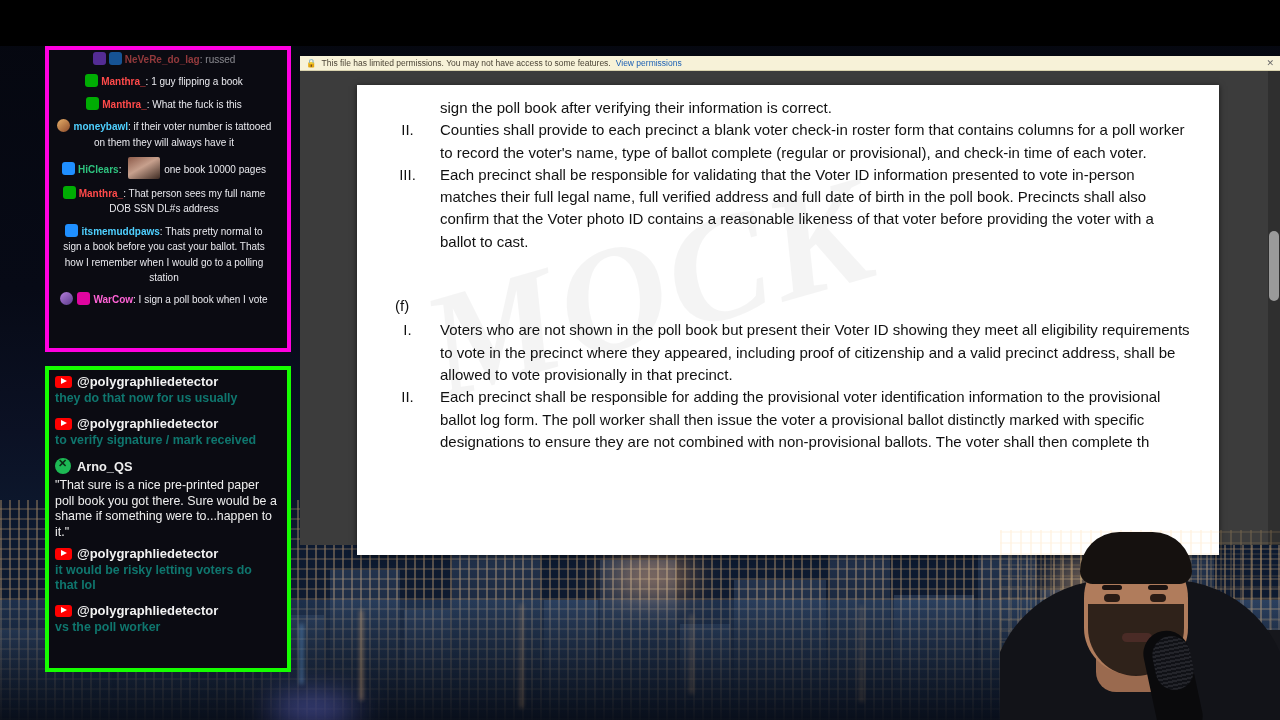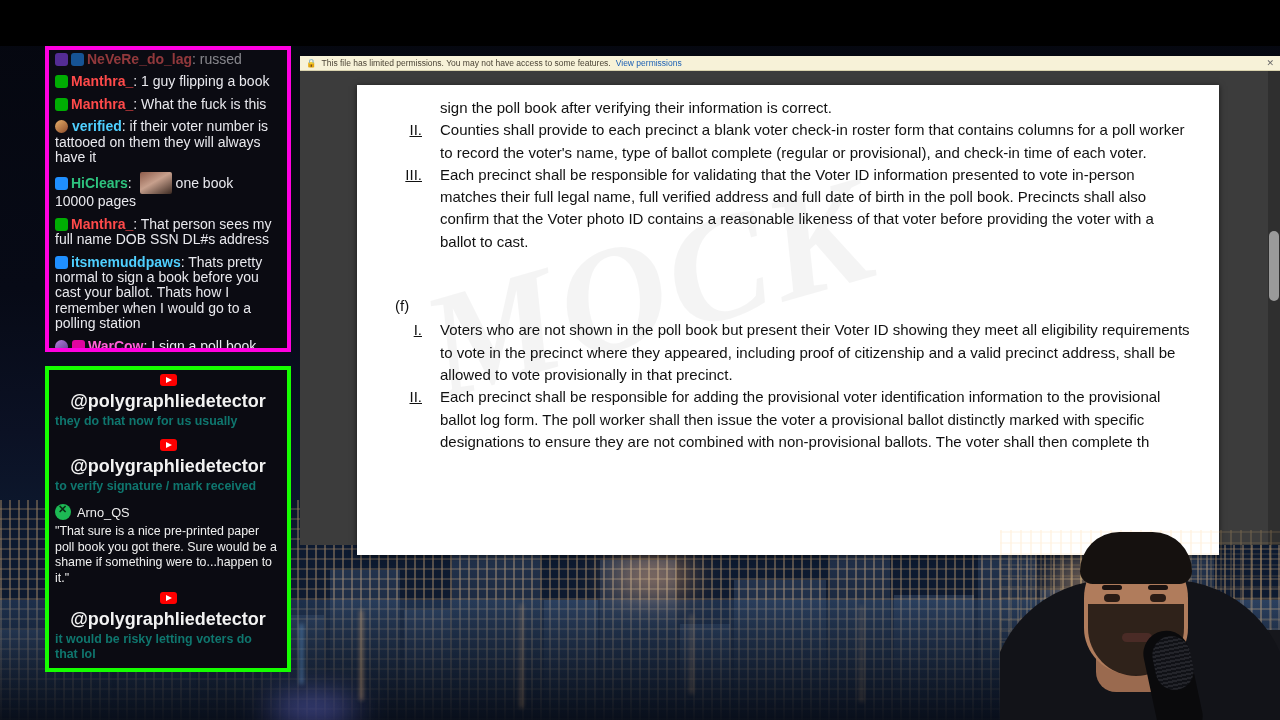--- a/index.html
+++ b/index.html
@@ -45,56 +45,56 @@
   #doc-scrollarea{position:relative;height:474px;background:#3c3c3c;}
   #page{position:absolute;left:57px;top:14px;width:862px;height:470px;background:#fff;
      box-shadow:0 1px 6px rgba(0,0,0,.6);overflow:hidden;}
   #watermark{position:absolute;left:80px;top:80px;width:700px;height:330px;
      color:rgba(0,0,0,.045);font-size:150px;font-weight:700;font-style:italic;
      transform:rotate(-16deg);letter-spacing:4px;pointer-events:none;
      font-family:"Liberation Serif", serif;}
   .doc-body{position:relative;padding:12px 28px 0 28px;color:#111;
      font-family:"Liberation Sans", sans-serif;font-size:15px;line-height:22.3px;margin-left:8px;}
   .item{display:flex;gap:0;margin-bottom:0;}
-  .item .num{width:47px;flex:0 0 47px;text-align:right;padding-right:18px;box-sizing:border-box;text-decoration:underline;}
+  .item .num{width:47px;flex:0 0 47px;text-align:center;padding-right:18px;box-sizing:border-box;}
   .item .txt{flex:1;}
   .sect{margin:20px 0 2px 0;display:flex;}
   .sect .lab{width:30px;flex:0 0 30px;padding-left:2px;}
   .hl{background:#a8d8f0;}
   .gap{height:22px;}
 
   
   #doc-scrollbar{position:absolute;right:0;top:0;width:12px;height:100%;background:#2f2f2f;}
   #doc-thumb{position:absolute;right:1px;top:160px;width:10px;height:70px;background:#9a9a9a;border-radius:5px;}
 
   
   .panel{position:absolute;box-sizing:border-box;overflow:hidden;}
   #chat-a{left:45px;top:46px;width:246px;height:306px;border:4px solid #ff00e0;background:#0b0b12;}
   #chat-a .inner{padding:2px 6px 0 6px;}
-  .msg{font-size:14px;line-height:15.4px;color:#e9e9ee;margin:0 8px 7px 0;}
+  .msg{font-size:10px;line-height:15.4px;color:#e9e9ee;margin:0 8px 7px 0;text-align:center;}
   .msg .user{font-weight:700;}
   .badge{display:inline-block;width:13px;height:13px;border-radius:3px;vertical-align:-2px;margin-right:3px;}
   .badge.mod{background:#00ad03;}
   .badge.vip{background:#e0059f;}
   .badge.sub{background:#9147ff;}
   .badge.glob{background:#1f8fff;}
   .av{display:inline-block;width:13px;height:13px;border-radius:50%;vertical-align:-2px;margin-right:4px;}
   .thumbimg{display:inline-block;width:32px;height:22px;background:linear-gradient(150deg,#8d5b4a,#c7a08d 45%,#3c2a22);
      vertical-align:-6px;margin:0 4px;border-radius:2px;}
   .cut{opacity:.55;}
 
   
   #chat-b{left:45px;top:366px;width:246px;height:306px;border:4px solid #15ff00;background:#0b0b12;}
   #chat-b .inner{padding:4px 6px 0 6px;}
-  .yt-handle{font-size:18px;font-weight:700;color:#f2f2f2;margin:0 0 2px 0;display:flex;align-items:center;gap:5px;flex-direction:column;}
+  .yt-handle{font-size:13px;font-weight:700;color:#f2f2f2;margin:0 0 2px 0;display:flex;align-items:center;gap:5px;}
   .yt-icon{display:inline-block;width:17px;height:12px;background:#ff0000;border-radius:3px;position:relative;}
   .yt-icon:after{content:"";position:absolute;left:6px;top:2.5px;border-left:6px solid #fff;
      border-top:3.5px solid transparent;border-bottom:3.5px solid transparent;}
   .yt-text{font-size:12.4px;color:#0f766e;margin:0 16px 10px 0;line-height:15px;font-weight:bold;}
-  .arno{display:flex;align-items:center;gap:6px;font-size:12.8px;font-weight:400;color:#efefef;margin:2px 0 4px 0;}
+  .arno{display:flex;align-items:center;gap:6px;font-size:12.8px;font-weight:700;color:#efefef;margin:2px 0 4px 0;}
   .arno .dot{width:16px;height:16px;border-radius:50%;background:#1db954;position:relative;}
   .arno .dot:after{content:"✕";position:absolute;left:3px;top:-1px;color:#0b2a15;font-size:11px;font-weight:700;}
   .quote{font-size:12.4px;color:#f0f0f0;line-height:15.6px;margin:0 0 6px 0;}
 
   
   #cam{position:absolute;right:0;bottom:0;width:280px;height:190px;overflow:hidden;}
   .cam-shape{position:absolute;}
   #cam .hoodie{left:-10px;bottom:-10px;width:300px;height:150px;background:#121318;border-radius:120px 120px 0 0;}
   #cam .neck{left:96px;bottom:28px;width:78px;height:60px;background:#9a6a4f;border-radius:20px;}
   #cam .head{left:84px;bottom:46px;width:104px;height:128px;background:#b07c5c;border-radius:52px 52px 46px 46px;}
@@ -223,21 +223,21 @@
 
     <div class="msg">
       <span class="badge mod"></span><span class="user" style="color:#ff4a4a">Manthra_</span><span>: </span><span>1 guy flipping a book</span>
     </div>
 
     <div class="msg">
       <span class="badge mod"></span><span class="user" style="color:#ff4a4a">Manthra_</span><span>: </span><span>What the fuck is this</span>
     </div>
 
     <div class="msg">
-      <span class="av" style="background:linear-gradient(140deg,#e8b06a,#8d4b2a)"></span><span class="user" style="color:#4fd0ff">verified</span><span>: </span><span>if their voter number is tattooed on them they will always have it</span>
+      <span class="av" style="background:linear-gradient(140deg,#e8b06a,#8d4b2a)"></span><span class="user" style="color:#4fd0ff">moneybawl</span><span>: </span><span>if their voter number is tattooed on them they will always have it</span>
     </div>
 
     <div class="msg">
       <span class="badge glob"></span><span class="user" style="color:#2ec27e">HiClears</span><span>: </span><span class="thumbimg"></span><span>one book 10000 pages</span>
     </div>
 
     <div class="msg">
       <span class="badge mod"></span><span class="user" style="color:#ff4a4a">Manthra_</span><span>: </span><span>That person sees my full name DOB SSN DL#s address</span>
     </div>
 

